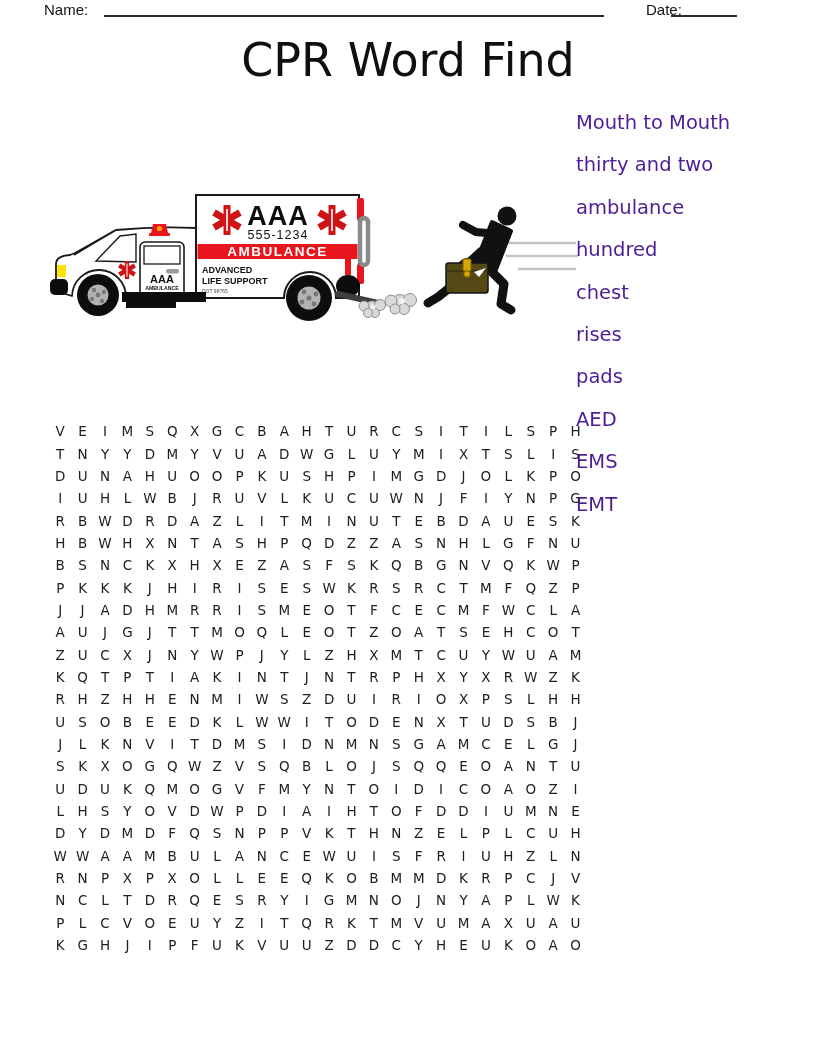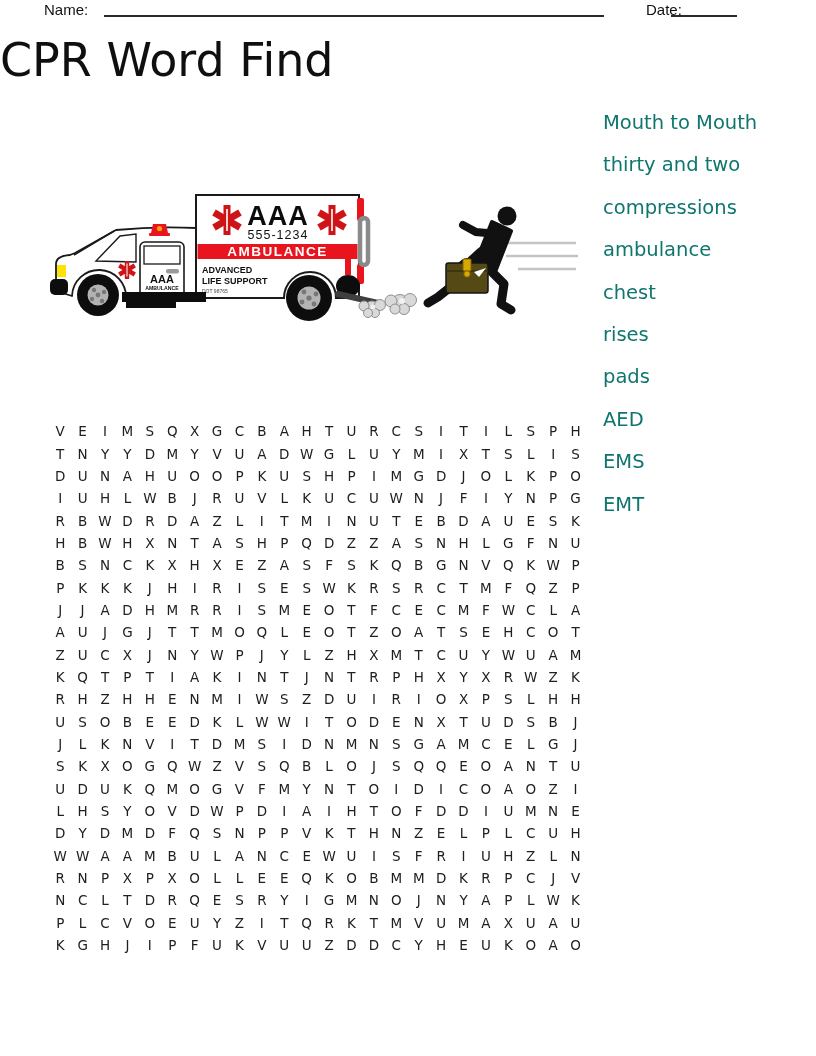--- a/index.html
+++ b/index.html
@@ -4,25 +4,25 @@
 <style>
   html,body{margin:0;padding:0;background:#fff;}
   .page{position:relative;width:767px;height:1056px;background:#ffffff;overflow:hidden;
         font-family:"Liberation Sans", sans-serif;color:#1a1a1a;}
   
   .hdr-label{position:absolute;top:1px;font-size:15px;color:#111;}
   .hdr-line{position:absolute;top:0;height:15px;border-bottom:2px solid #2b2b2b;}
   #name-label{left:44px;} #name-line{left:104px;width:500px;}
   #date-label{left:646px;} #date-line{left:671px;width:66px;}
   
-  .title{position:absolute;top:33px;left:0;width:816px;
+  .title{position:absolute;top:33px;left:0;width:816px;text-align:center;
          font-family:"DejaVu Sans", sans-serif;font-size:46px;color:#0f0f0f;}
   
-  .word-list{position:absolute;left:603px;top:102px;font-family:"DejaVu Sans", sans-serif;
-             font-size:19.5px;color:#0f766e;}
+  .word-list{position:absolute;left:576px;top:102px;font-family:"DejaVu Sans", sans-serif;
+             font-size:19.5px;color:#4c1d95;}
   .word{line-height:42.4px;white-space:nowrap;}
   
   .grid{position:absolute;left:49px;top:420px;display:grid;
         grid-template-columns:repeat(24,22.42px);grid-auto-rows:22.35px;
         font-family:"DejaVu Sans", sans-serif;font-size:13.5px;color:#202020;}
   .cell{display:flex;align-items:center;justify-content:center;}
   
   .art{position:absolute;left:48px;top:182px;}
 </style>
 </head>
@@ -157,22 +157,22 @@
         <rect x="415" y="77" width="8" height="12" rx="1" stroke="#806000" stroke-width="1" fill="#d7a900"></rect>
         <circle cx="419" cy="92" r="3.2" stroke="#806000" stroke-width="1" fill="#d7a900"></circle>
         <polygon points="426,90 438,86 431,95" fill="#ffffff"></polygon>
       </g>
     </g>
   </svg>
 
   <div class="word-list">
       <div class="word">Mouth to Mouth</div>
       <div class="word">thirty and two</div>
-      <div class="word">compressions</div>
       <div class="word">ambulance</div>
+      <div class="word">hundred</div>
       <div class="word">chest</div>
       <div class="word">rises</div>
       <div class="word">pads</div>
       <div class="word">AED</div>
       <div class="word">EMS</div>
       <div class="word">EMT</div>
     </div>
 
   <div class="grid">
       <div class="cell">V</div>

